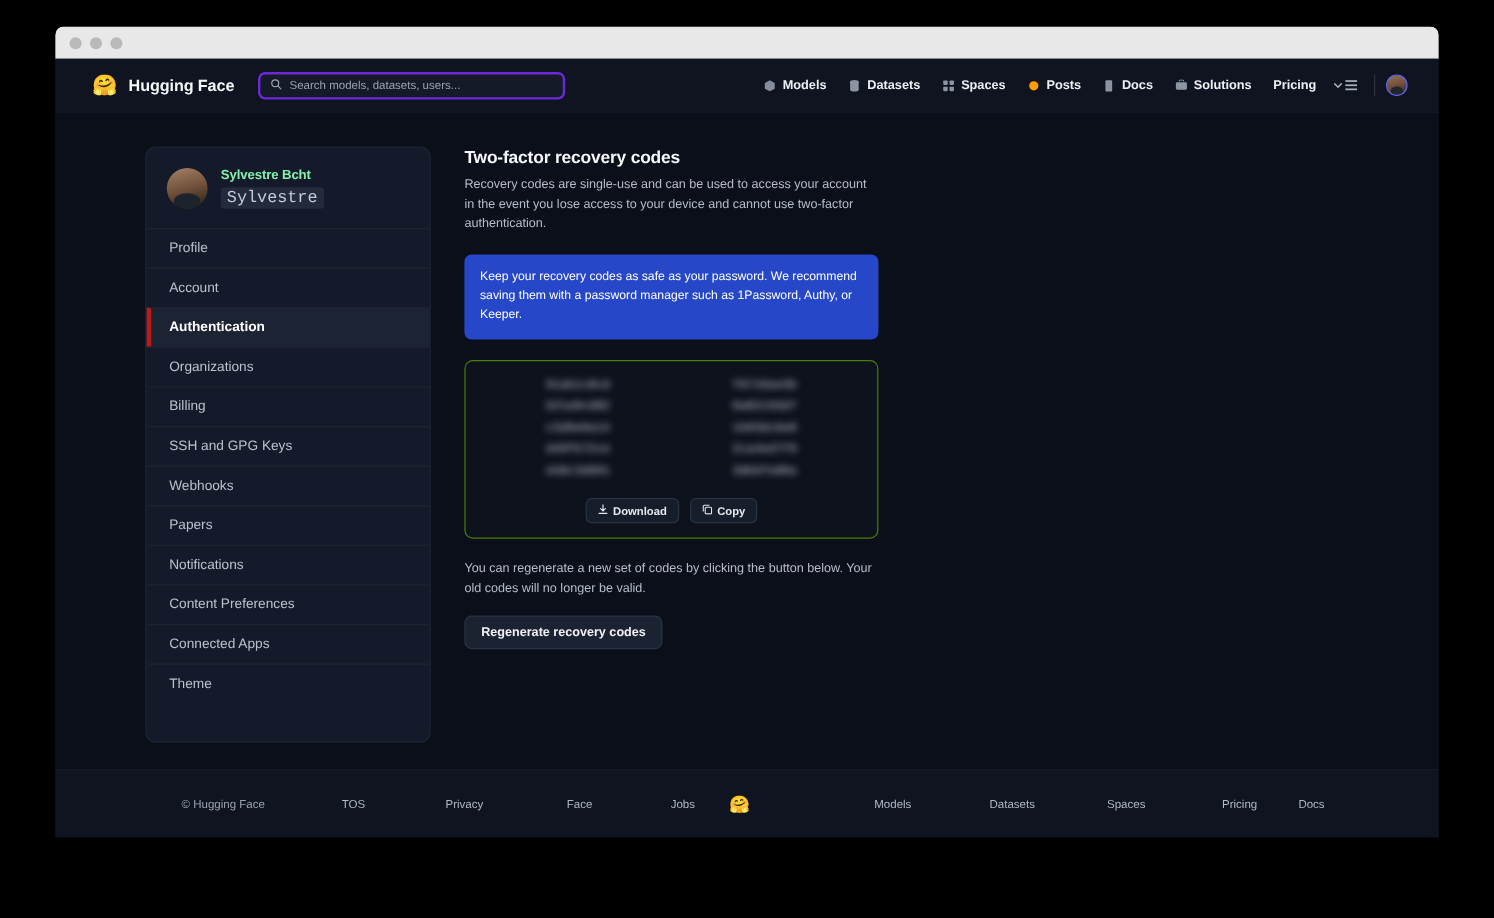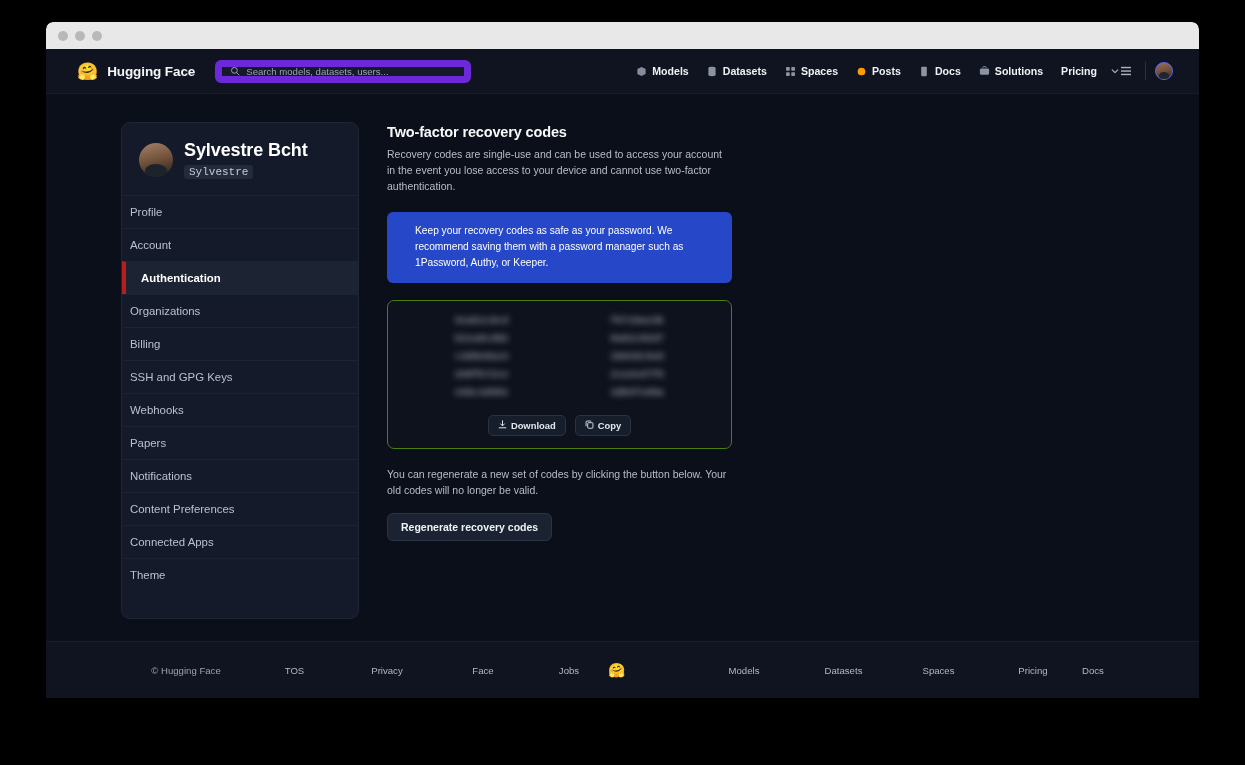--- a/index.html
+++ b/index.html
@@ -71,21 +71,21 @@
     color: #f4f5f7;
     font-size: 13.5px;
     font-weight: bold;
     letter-spacing: -0.1px;
   }
 
   #search-box {
     width: 256px;
     height: 23px;
     background: #141a27;
-    border: 7px solid #6d28d9;
+    border: 2px solid #6d28d9;
     border-radius: 6px;
     display: flex;
     align-items: center;
     gap: 6px;
     padding: 0 8px;
     cursor: text;
   }
   #search-box input {
     background: transparent;
     border: none;
@@ -165,36 +165,36 @@
   #avatar-lg {
     width: 34px; height: 34px; border-radius: 50%;
     background: linear-gradient(165deg,#9c7a60 8%, #71513a 50%, #241c15 100%);
     flex: none; position: relative; overflow: hidden;
   }
   #avatar-lg::after {
     content: ""; position: absolute; left: 6px; bottom: 0; width: 22px; height: 13px;
     border-radius: 50% 50% 0 0; background: #1d232b;
   }
   #profile-names { display: flex; flex-direction: column; gap: 4px; }
-  #display-name { color: #ffffff; font-size: 18px; font-weight: bold; letter-spacing: -0.1px; }
+  #display-name { color: #86efac; font-size: 11px; font-weight: bold; letter-spacing: -0.1px; }
   #username-chip {
     align-self: flex-start;
     background: #222a3c;
     color: #c4cbd8;
     font-family: "Liberation Mono", monospace;
-    font-size: 11px;
+    font-size: 14px;
     padding: 1px 5px;
     border-radius: 3px;
   }
 
   .side-item {
     height: 33px;
     display: flex;
     align-items: center;
-    padding-left: 6px;
+    padding-left: 17px;
     color: #b9c1cf;
     font-size: 11.4px;
     cursor: pointer;
     border-top: 1px solid #1c2433;
     border-left: 2px solid transparent;
   }
   .side-item.active {
     background: #1c2333;
     border-left: 4px solid #b91c1c;
     color: #ffffff;
@@ -219,21 +219,21 @@
     color: #b6bdca;
     font-size: 10.5px;
     line-height: 16.2px;
   }
 
   #callout {
     margin-top: 17px;
     background: #2547c8;
     color: #ffffff;
     border-radius: 6px;
-    padding: 11px 13px 12px 28px;
+    padding: 11px 13px 12px 13px;
     font-size: 10.2px;
     line-height: 16.2px;
     font-weight: 500;
   }
 
   #codes-panel {
     margin-top: 17px;
     border: 1px solid #4d7c0f;
     border-radius: 7px;
     padding: 14px 10px 12px 10px;

